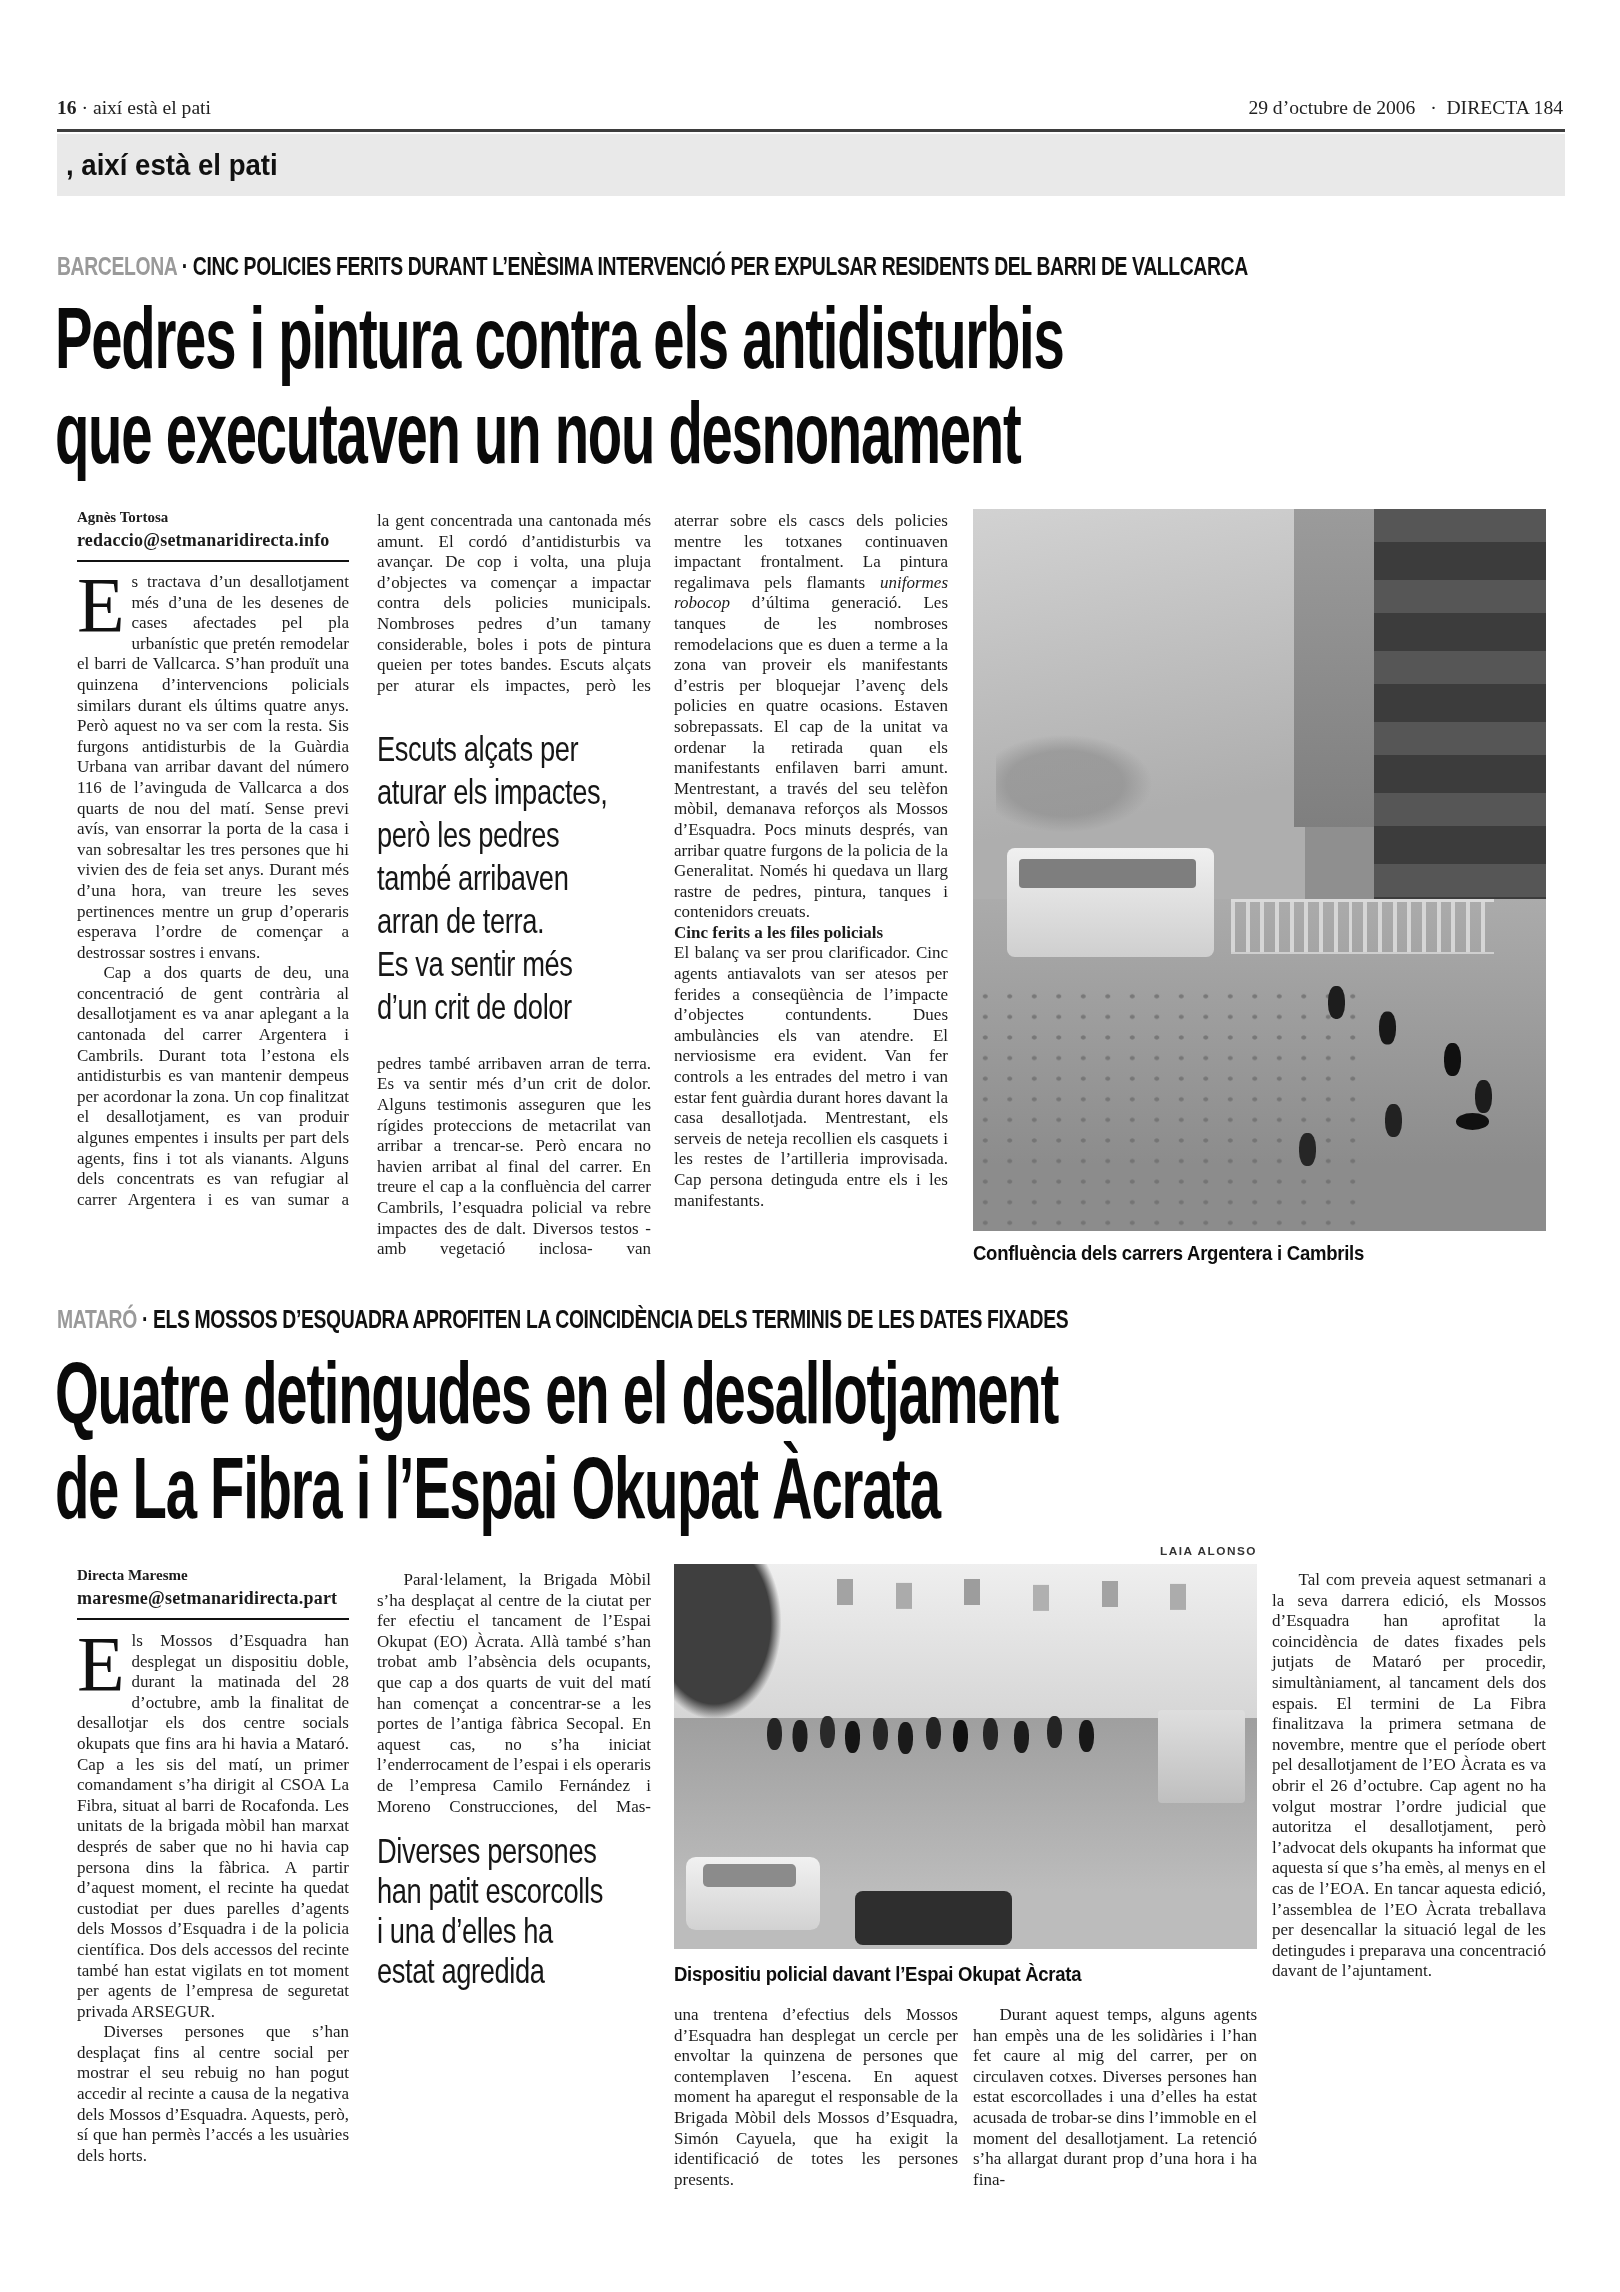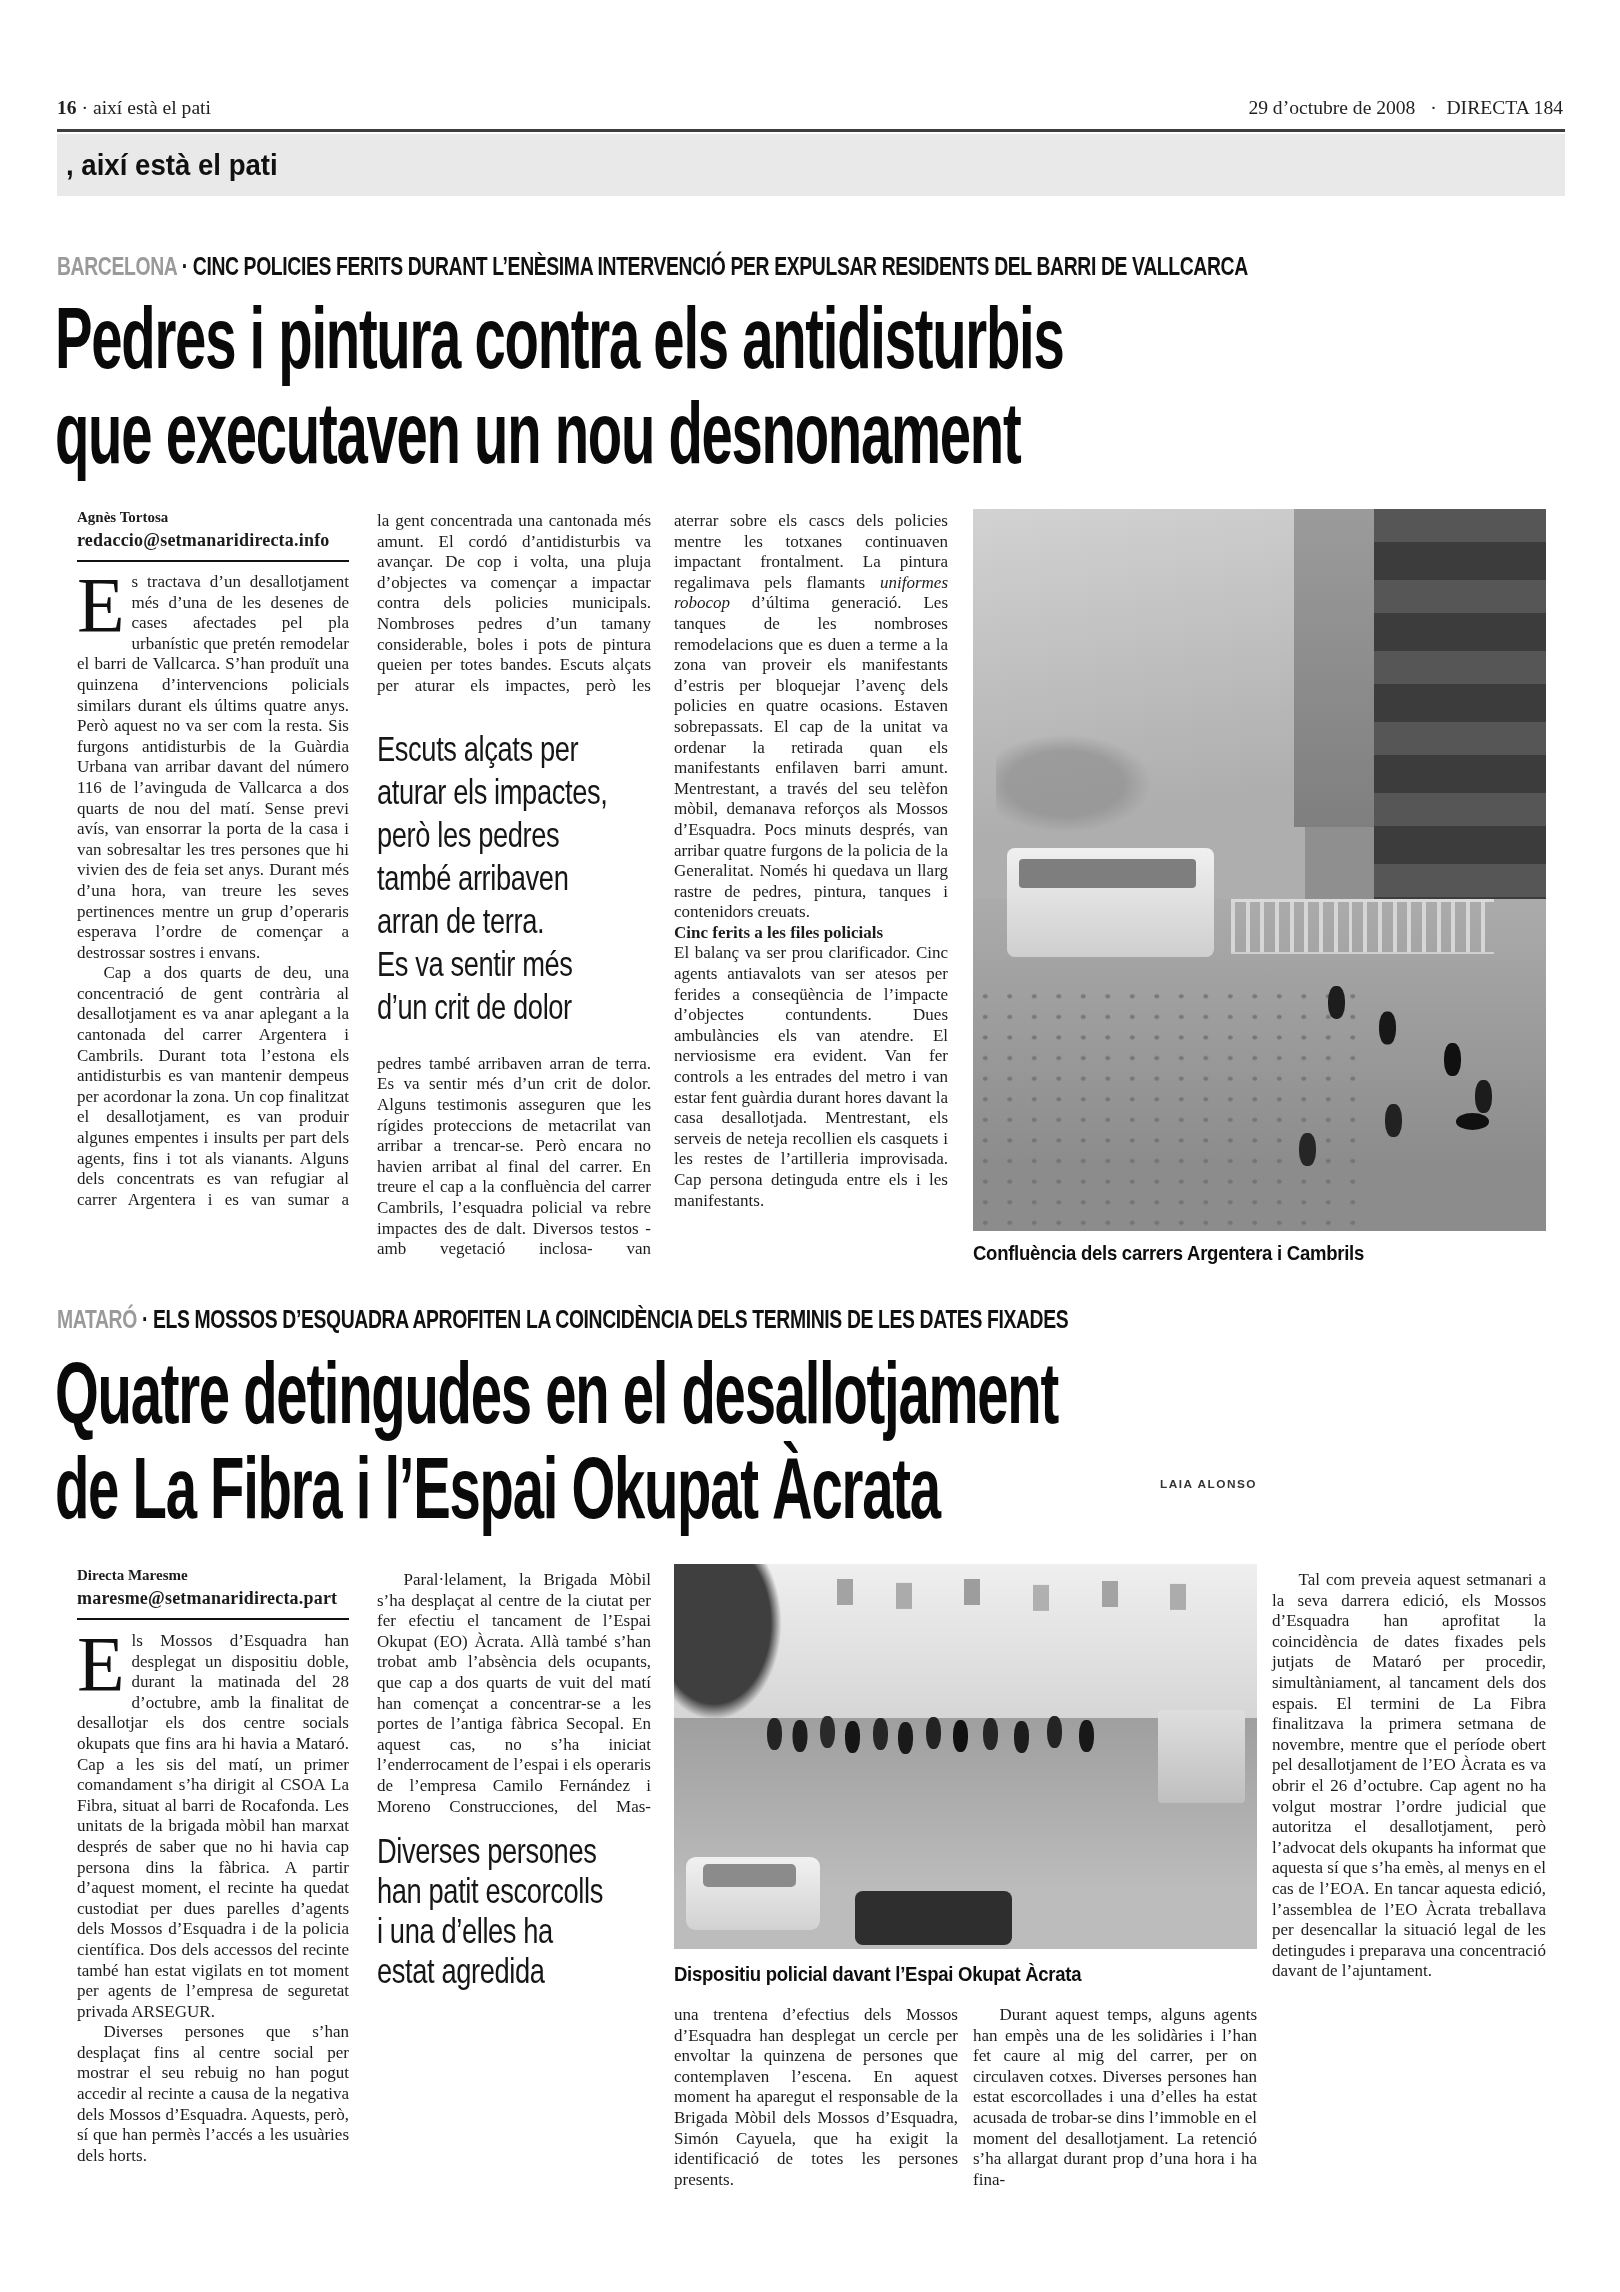--- a/index.html
+++ b/index.html
@@ -83,21 +83,21 @@
 </style>
 </head>
 <body>
 
 <div class="abs folio">
   <div>
     <span class="num">16</span>
     <span> · </span><span>així està el pati</span>
   </div>
   <div>
-    <span>29 d’octubre de 2008</span>
+    <span>29 d’octubre de 2006</span>
     <span>&nbsp;&nbsp;·&nbsp;&nbsp;</span><span>DIRECTA 184</span>
   </div>
 </div>
 <div class="abs top-rule"></div>
 <div class="abs section-band">
   <span class="bandtxt">, així està el pati</span>
 </div>
 
 <div class="abs kicker" style="left:57px;top:253px;">
   <span class="loc">BARCELONA</span><span> · </span><span>CINC POLICIES FERITS DURANT L’ENÈSIMA INTERVENCIÓ PER EXPULSAR RESIDENTS DEL BARRI DE VALLCARCA</span>
@@ -167,21 +167,21 @@
 </div>
 
 <div class="abs col" style="left:377px;top:1570px;width:274px;">
   <p class="indent cont">Paral·lelament, la Brigada Mòbil s’ha desplaçat al centre de la ciutat per fer efectiu el tancament de l’Espai Okupat (EO) Àcrata. Allà també s’han trobat amb l’absència dels ocupants, que cap a dos quarts de vuit del matí han començat a concentrar-se a les portes de l’antiga fàbrica Secopal. En aquest cas, no s’ha iniciat l’enderrocament de l’espai i els operaris de l’empresa Camilo Fernández i Moreno Construcciones, del Mas-</p>
   <div class="pullquote pq2">Diverses persones
 han patit escorcolls
 i una d’elles ha
 estat agredida</div>
 </div>
 
-<div class="abs credit" style="left:674px;top:1478px;width:583px;">LAIA ALONSO</div>
+<div class="abs credit" style="left:674px;top:1545px;width:583px;">LAIA ALONSO</div>
 <div class="abs photo" style="left:674px;top:1564px;width:583px;height:385px;">
   <div class="p2-top"></div>
   <div class="p2-win"></div>
   <div class="p2-tree"></div>
   <div class="p2-road"></div>
   <div class="p2-vanr"></div>
   <div class="p2-crowd"></div>
   <div class="p2-carw"></div>
   <div class="p2-carwin"></div>
   <div class="p2-card"></div>

